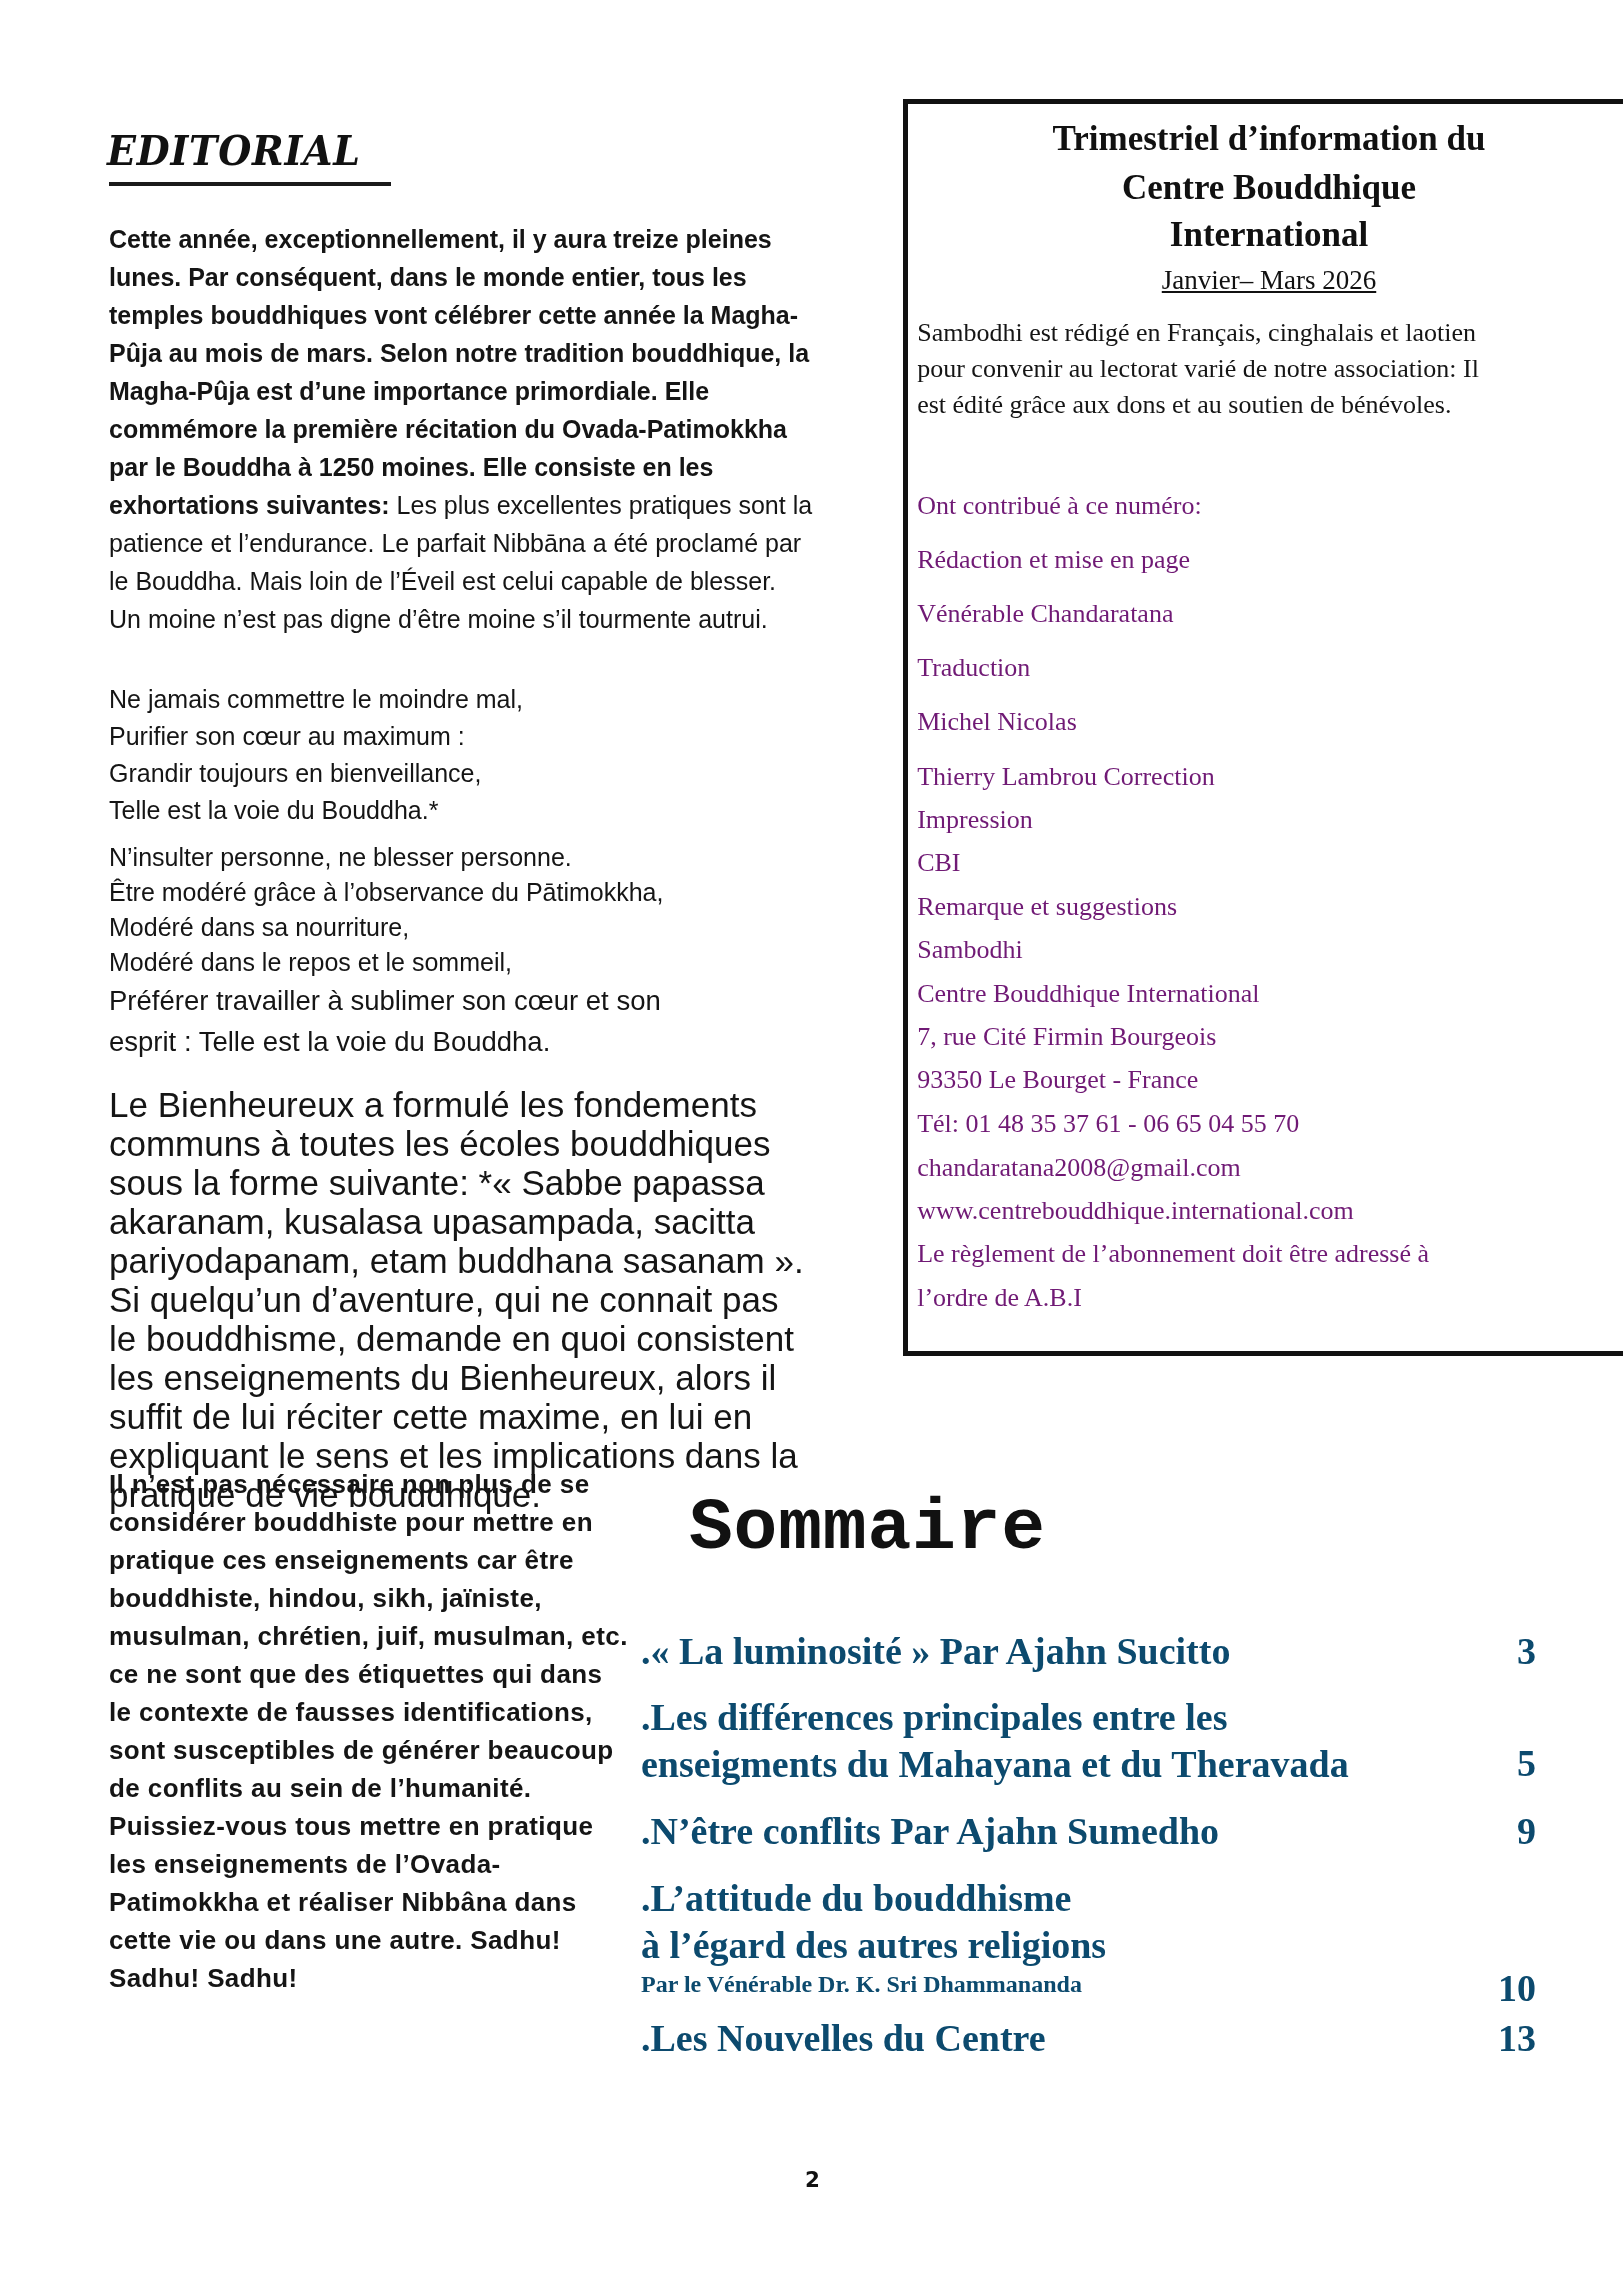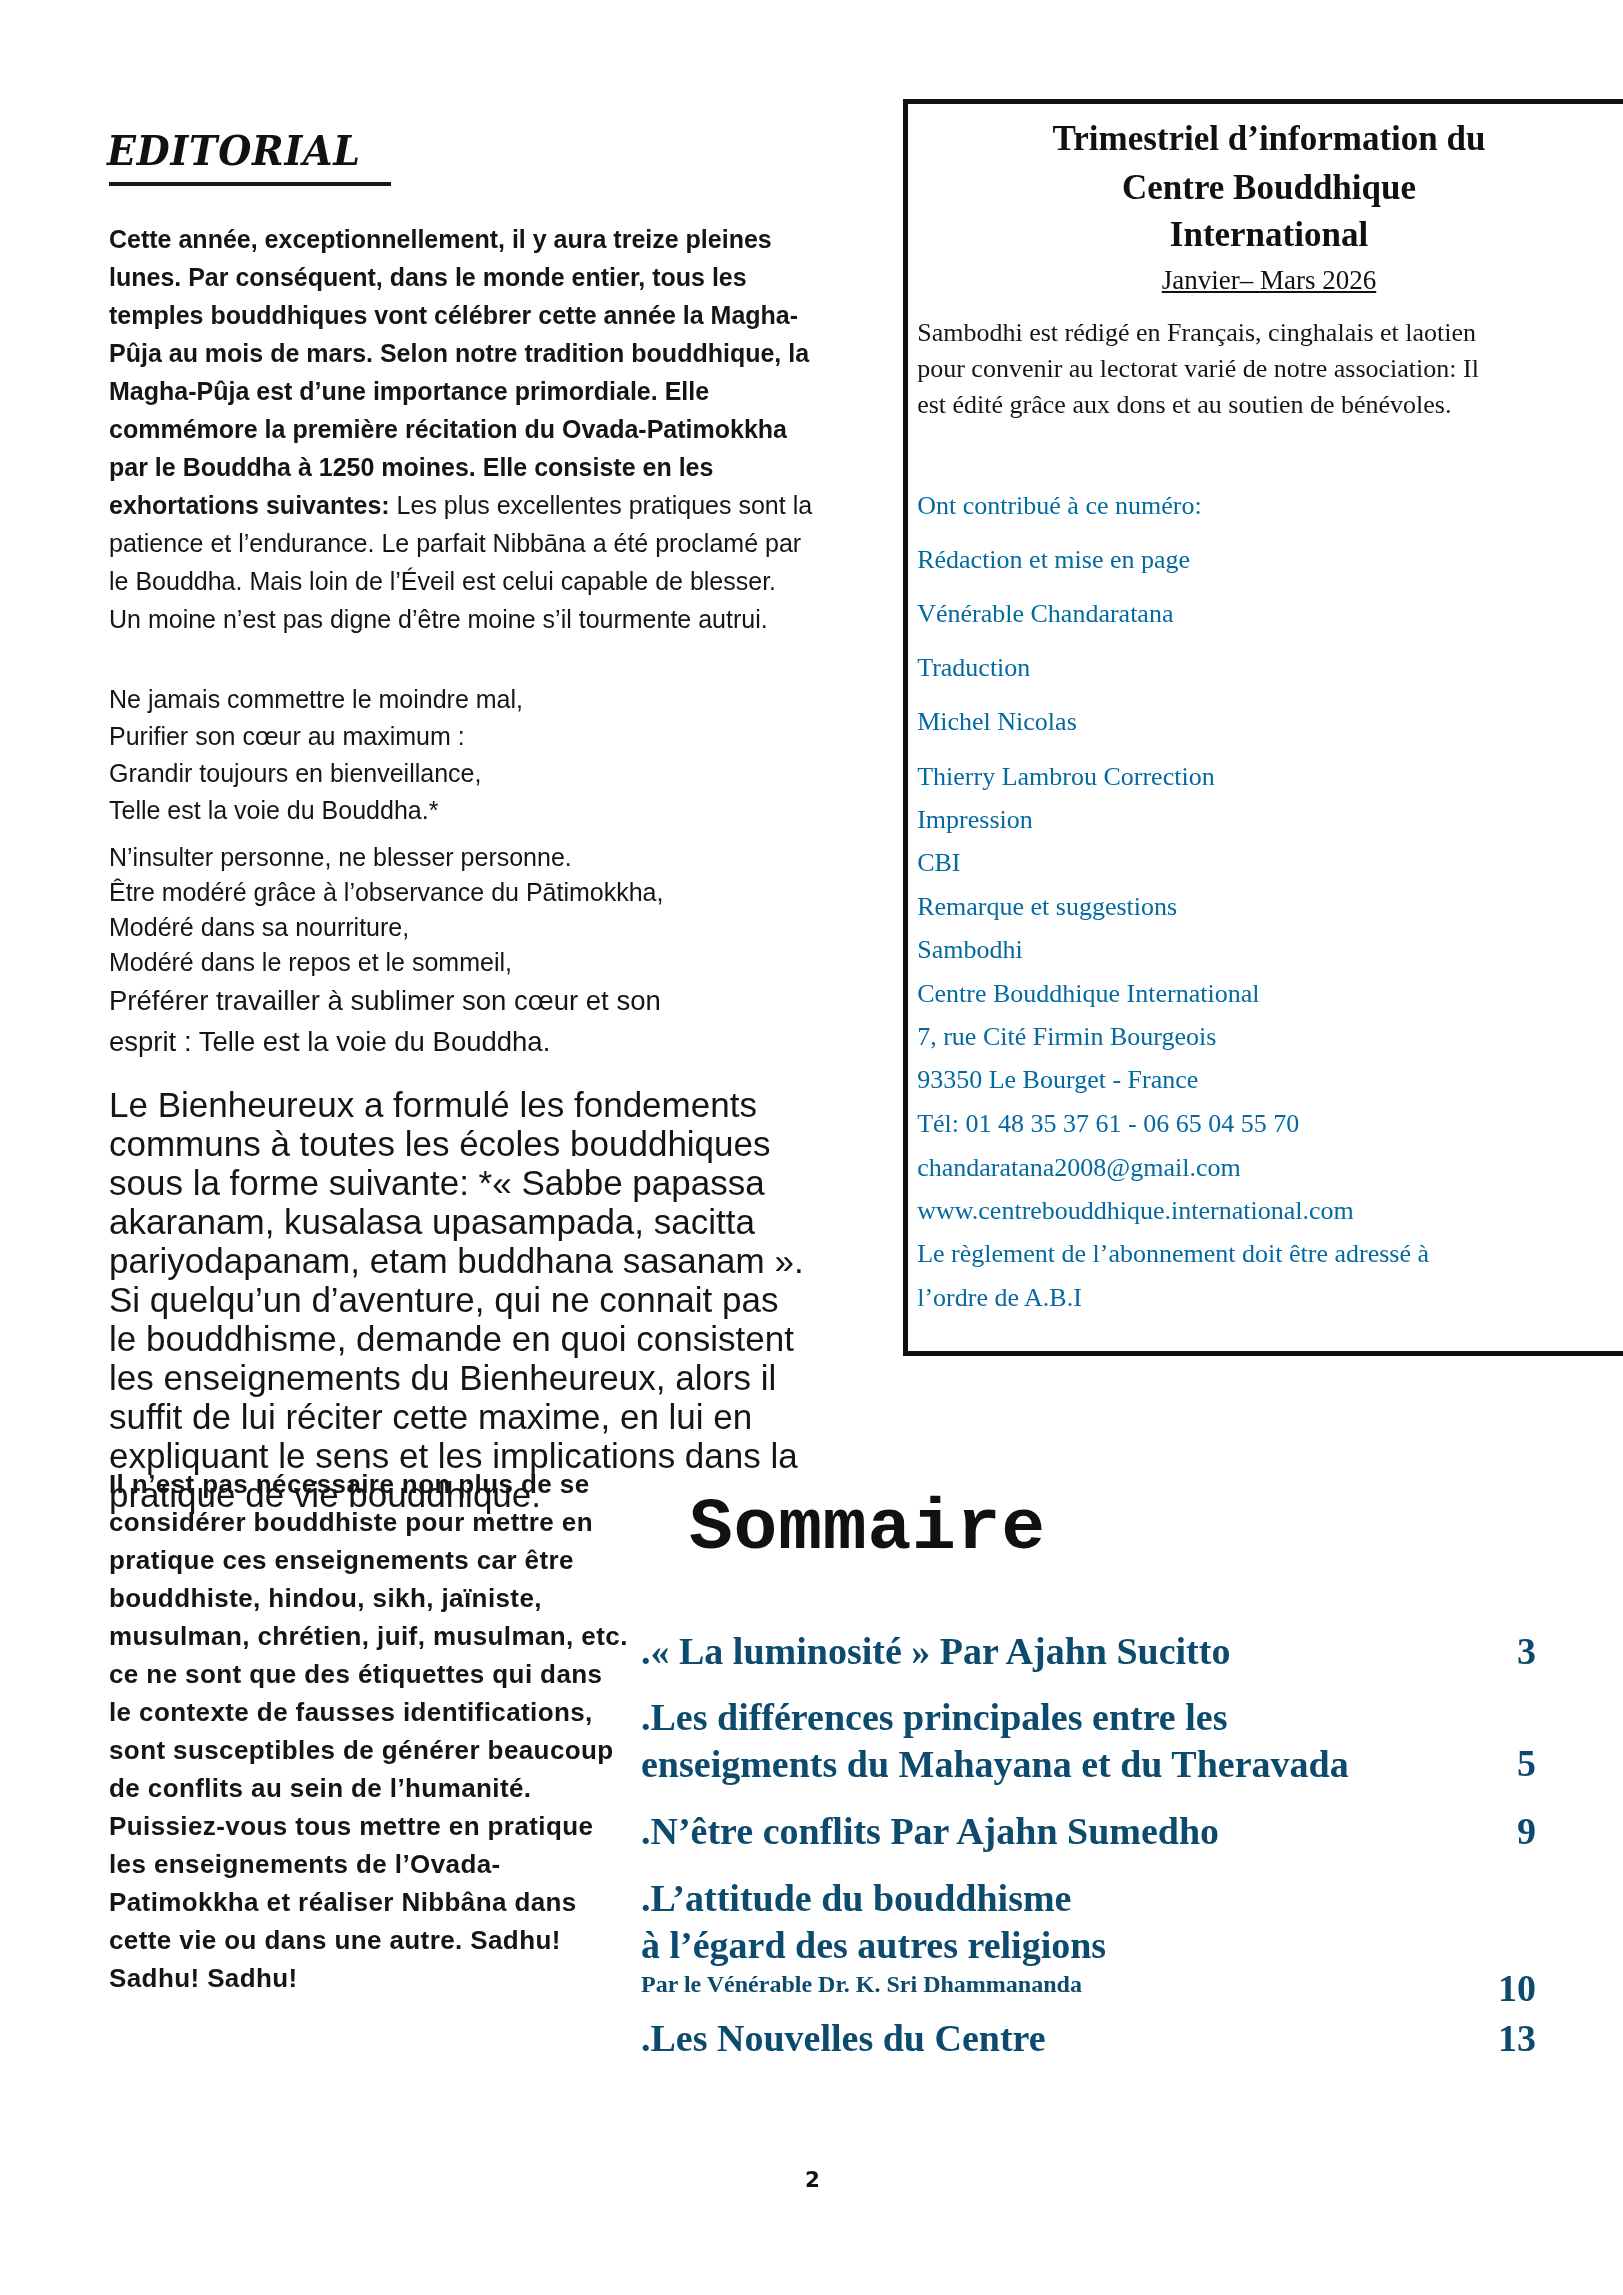--- a/index.html
+++ b/index.html
@@ -56,21 +56,21 @@
   #box-title-3 { top: 113px; }
   #box-date {
     position: absolute; left: 0; width: 100%; text-align: center; top: 163px;
     font-family: "Liberation Serif", serif; font-size: 27px; line-height: 1; text-decoration: underline;
   }
   .box-text {
     position: absolute; left: 9.2px; width: 597px;
     font-family: "Liberation Serif", serif; font-size: 26px; color: #151515;
   }
   #box-intro { top: 211px; line-height: 36px; }
-  .box-line { position: absolute; left: 9.2px; font-family: "Liberation Serif", serif; font-size: 26px; line-height: 1; white-space: nowrap; color: #0369a1; }
+  .box-line { position: absolute; left: 9.2px; font-family: "Liberation Serif", serif; font-size: 26px; line-height: 1; white-space: nowrap; color: #701a75; }
 
   
   #sommaire-title {
     position: absolute; left: 689px; top: 1492px;
     font-family: Liberation Mono, monospace; font-weight: bold;
     font-size: 73px; line-height: 1; letter-spacing: 0.8px; color: #111;
   }
   .toc-row {
     position: absolute; left: 641px; width: 895px;
     font-family: "Liberation Serif", serif; font-weight: bold; color: #0c4a6e;

